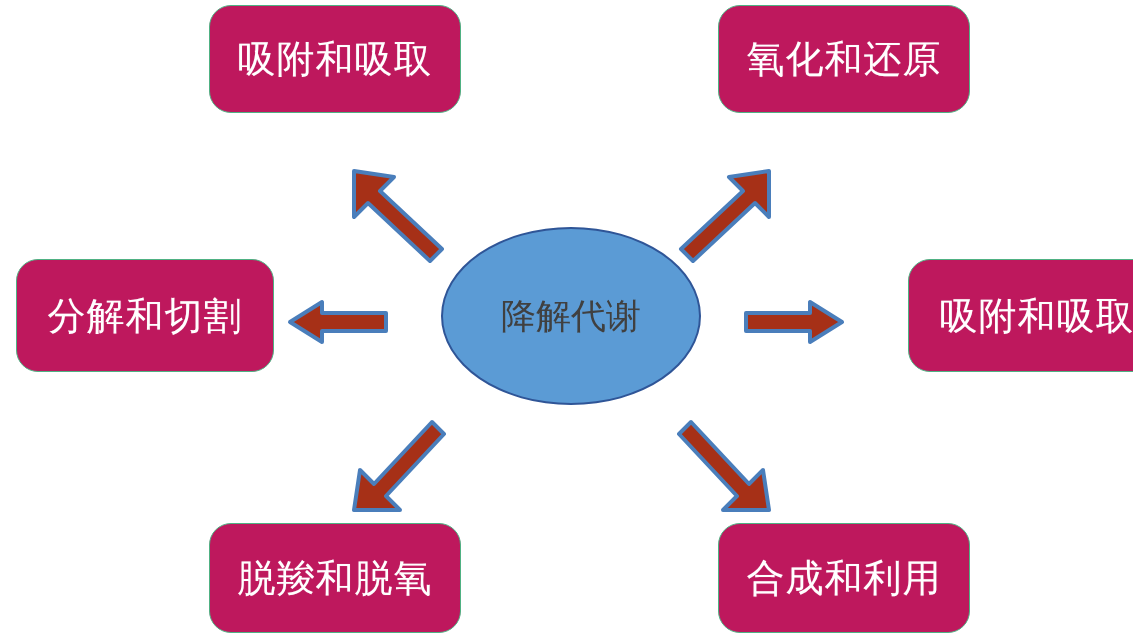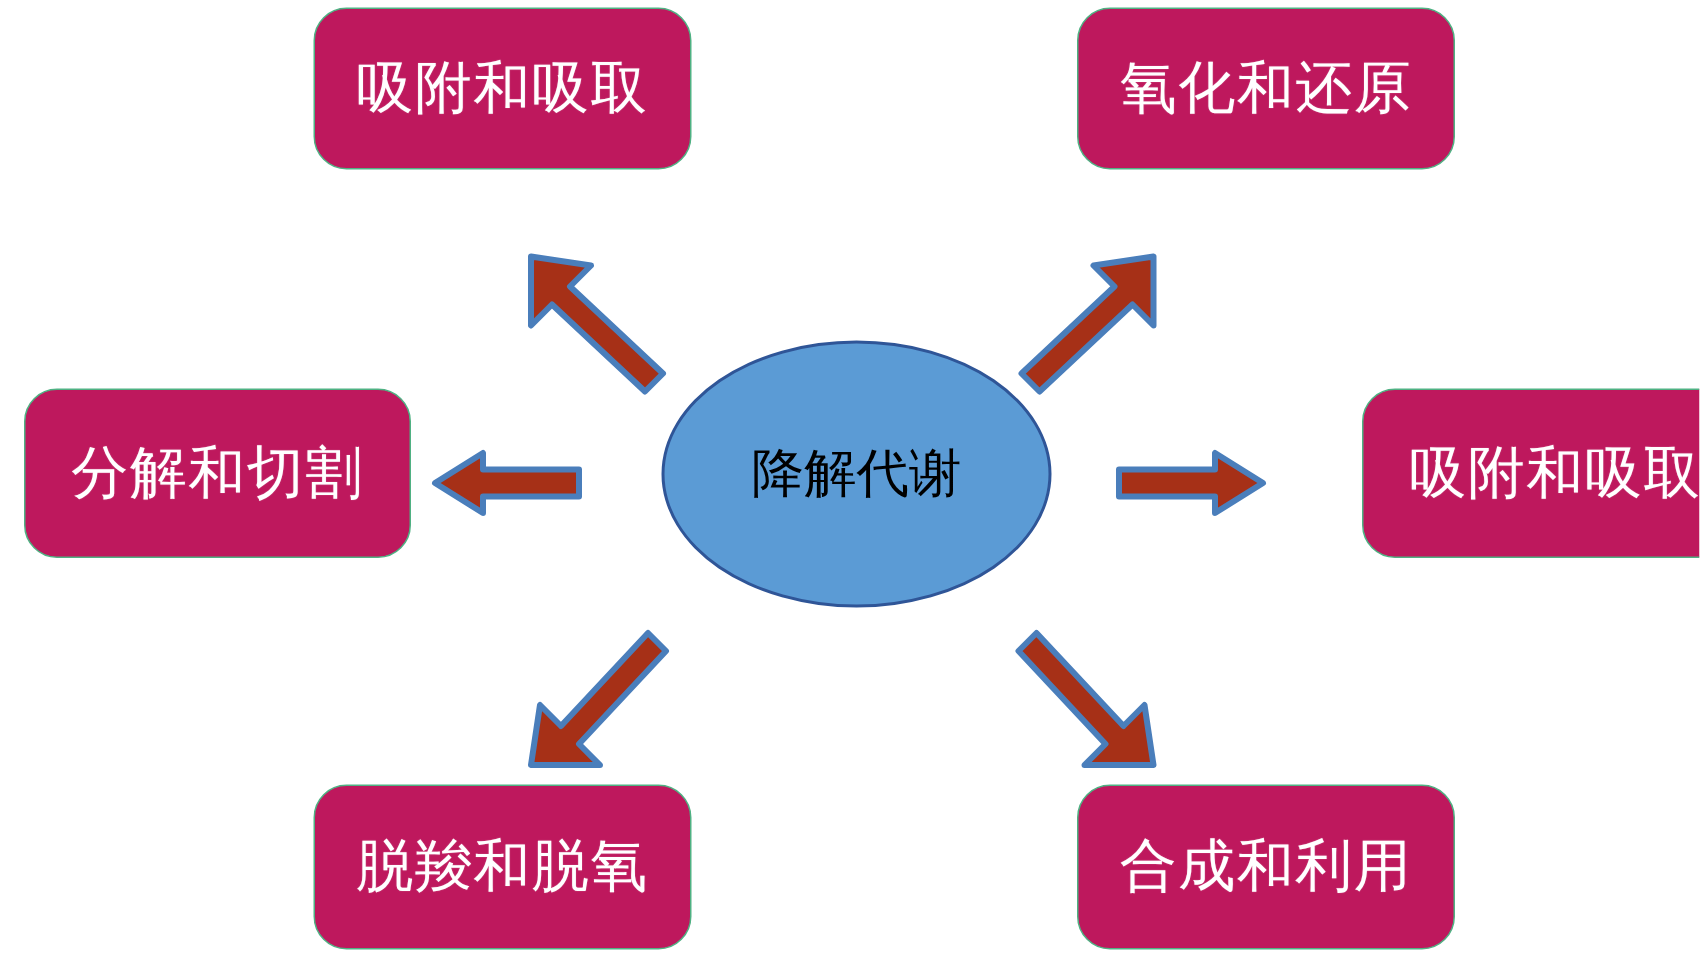--- a/index.html
+++ b/index.html
@@ -62,21 +62,21 @@
     display: flex;
     align-items: center;
     justify-content: center;
     text-align: center;
     color: #ffffff;
     font-size: 35px;
     line-height: 1.22;
     user-select: none;
   }
   #center-node .center-label {
-    color: #000000;
+    color: #404040;
   }
 
   
   .arrow {
     position: absolute;
   }
   .arrow svg { display: block; overflow: visible; }
 
   #arrow-tl { left: 348px; top: 165px; }
   #arrow-tr { left: 675px; top: 165px; }

